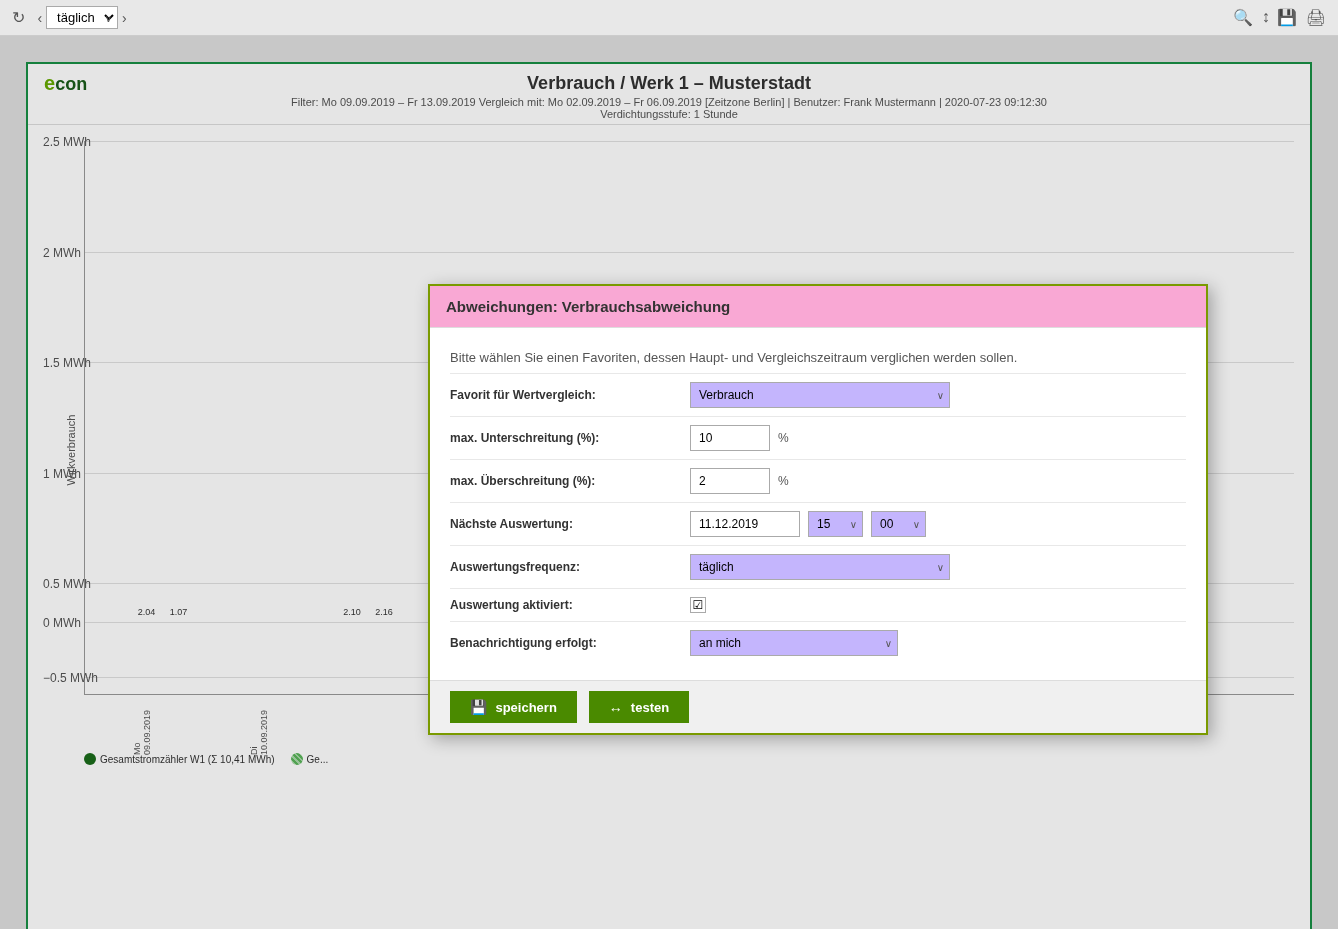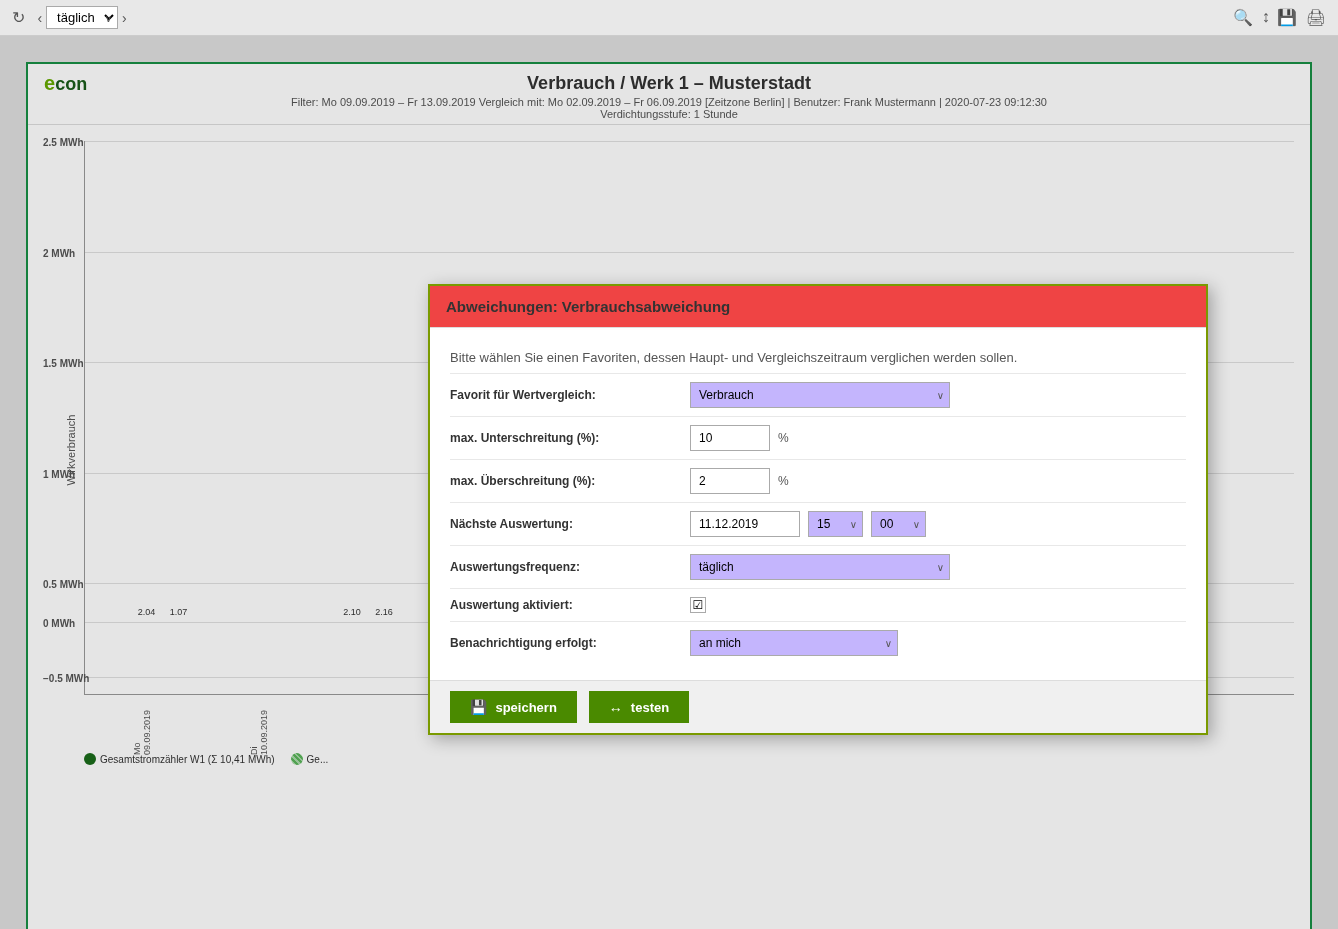--- a/index.html
+++ b/index.html
@@ -112,24 +112,23 @@
     }
     .grid-line {
       position: absolute;
       left: 0;
       right: 0;
       border-top: 1px solid #e0e0e0;
     }
     .grid-label {
       position: absolute;
       left: -42px;
-      font-size: 10px;
+      font-size: 12px;
       color: #555;
       transform: translateY(-50%);
-      font-weight: bold;
     }
     .bar {
       width: 28px;
       position: relative;
     }
     .bar-solid {
       background: #1a6b1a;
     }
     .bar-hatch {
       background: repeating-linear-gradient(
@@ -201,21 +200,21 @@
       position: absolute;
       top: 220px;
       left: 400px;
       width: 780px;
       background: white;
       border: 2px solid #7a9a00;
       z-index: 20;
       box-shadow: 4px 4px 16px rgba(0,0,0,0.3);
     }
     .modal-title {
-      background: #ef4444;
+      background: #f9a8d4;
       padding: 12px 16px;
       font-size: 15px;
       font-weight: bold;
       color: #333;
       border-bottom: 1px solid #ddd;
     }
     .modal-body {
       padding: 16px 20px;
     }
     .form-row {

